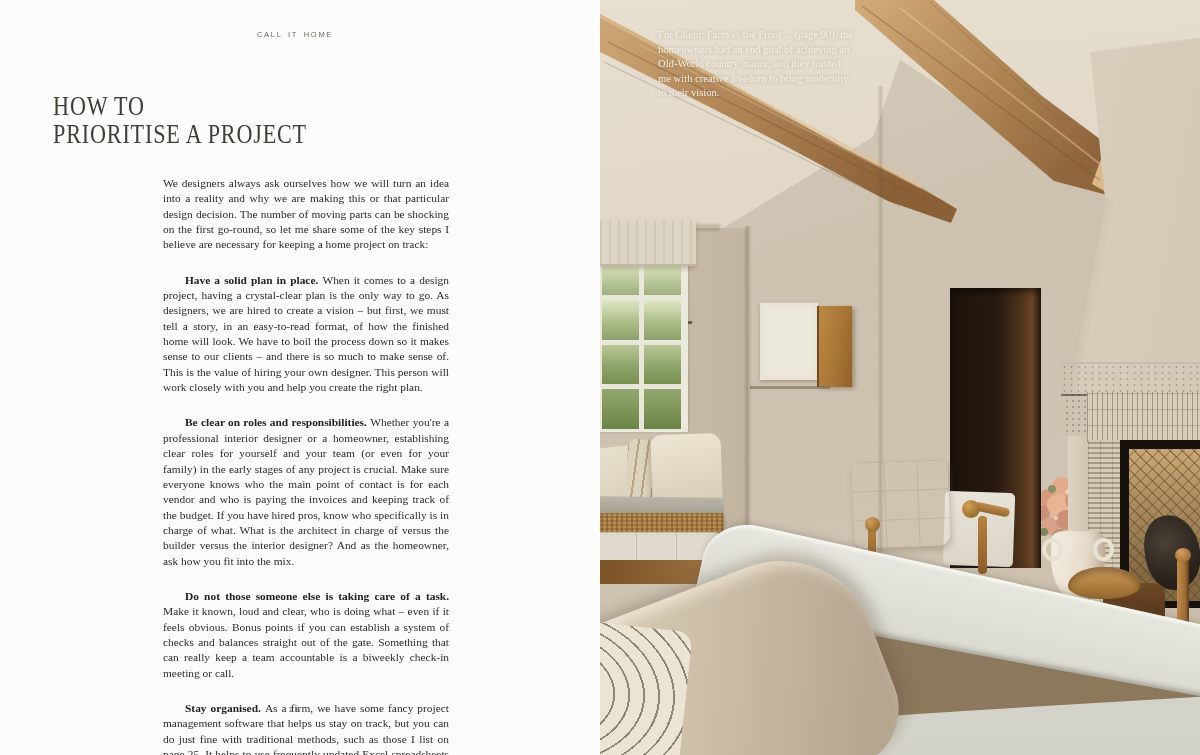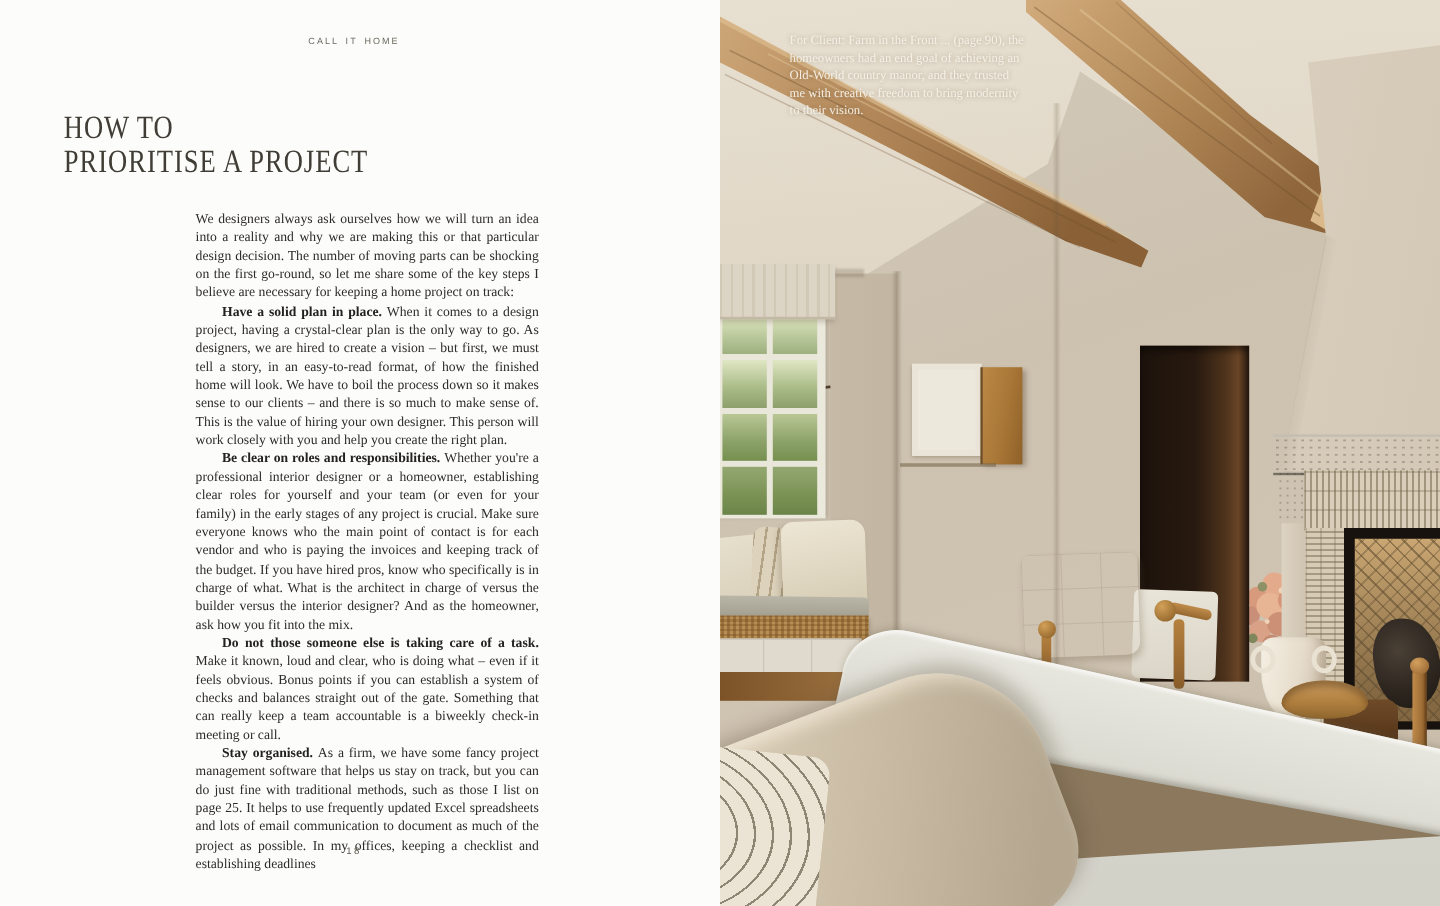--- a/index.html
+++ b/index.html
@@ -10,21 +10,21 @@
   .running-header{position:absolute;left:0;top:30px;width:590px;text-align:center;
       font-family:"Liberation Sans",sans-serif;font-size:7.5px;font-weight:500;
       letter-spacing:1.7px;word-spacing:2px;color:#6e6a61;}
   .page-title{position:absolute;left:0;top:92px;width:590px;text-align:left;
       color:#403d36;font-weight:400;margin:0;}
   .page-title .tline{display:block;font-size:27px;line-height:28px;letter-spacing:1px;
       transform:scaleX(.82);transform-origin:50% 50%;}
   .body-col{position:absolute;left:163px;top:176px;width:286px;text-align:justify;
       font-size:11.4px;line-height:15.35px;color:#2d2b27;}
   .body-col p{margin:0;}
-  .body-col p.indent{text-indent:22px;}
+  .body-col p.indent{text-indent:22px;margin-top:20px;}
   .body-col strong{font-weight:bold;color:#242220;}
   .folio{position:absolute;left:0;top:705px;width:590px;text-align:center;
       font-family:"Liberation Sans",sans-serif;font-size:8px;letter-spacing:2px;color:#5f5b52;}
   
   .photo{position:absolute;left:600px;top:0;width:600px;height:755px;overflow:hidden;background:#cbbfae;}
   .photo *{position:absolute;}
   .wall{inset:0;background:linear-gradient(160deg,#d4cbbb 0%,#cdc2b0 38%,#cfc3b2 68%,#c5b8a5 100%);}
   .ceiling{inset:0;background:linear-gradient(175deg,#e7dfd0 0%,#dad0bf 55%,#cfc4b2 100%);
       clip-path:polygon(0 0,100% 0,100% 28.5%,85.3% 26.4%,50% 7.9%,45.5% 18.1%,19.5% 30.7%,0 30.2%);}
   .nook-wall{left:92px;top:228px;width:56px;height:310px;background:linear-gradient(90deg,#c6baa7,#c2b5a1);}

